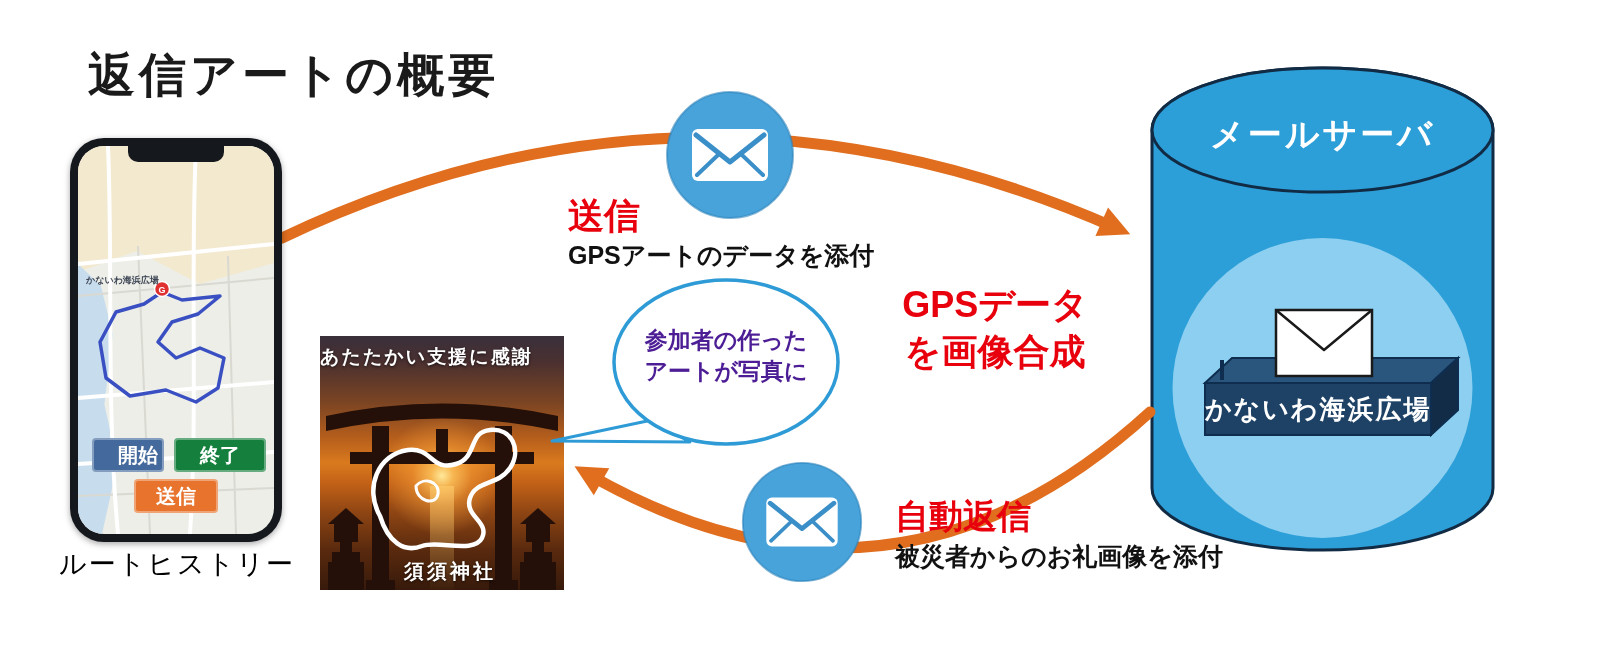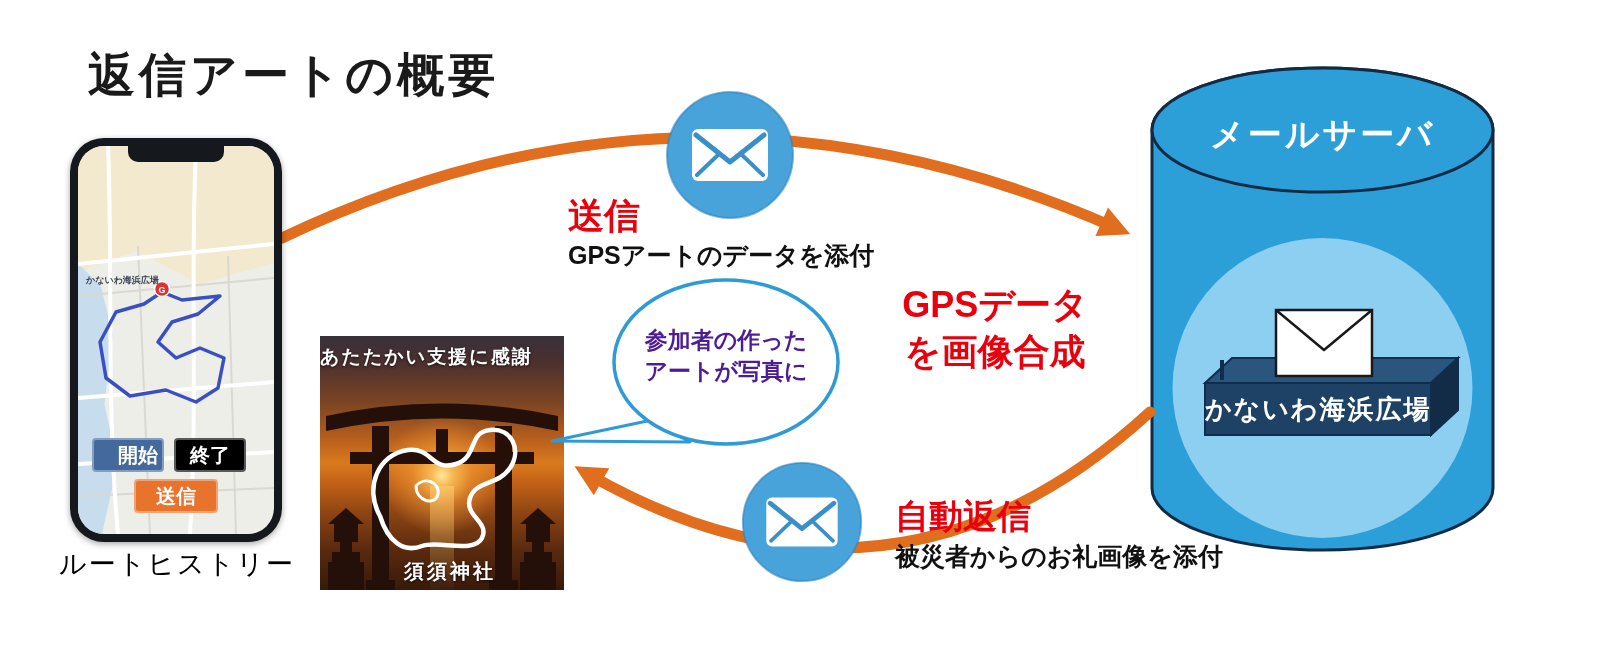--- a/index.html
+++ b/index.html
@@ -19,21 +19,21 @@
   .map-beige{left:0;top:0;width:196px;height:150px;background:#f3e9cf;
              clip-path:polygon(0 0,100% 0,100% 78%,62% 92%,30% 70%,0 84%);}
   .map-water{left:0;top:118px;width:60px;height:270px;background:#c7dded;
              clip-path:polygon(0 0,38% 8%,58% 26%,44% 52%,66% 74%,40% 100%,0 100%);}
   .map-svg{left:0;top:0;width:196px;height:388px;}
   .map-label{left:8px;top:128px;font-size:9px;color:#3c4454;font-weight:600;}
   .notch{left:50px;top:0;width:96px;height:16px;background:#15181c;border-radius:0 0 10px 10px;}
   .phone-btn{display:flex;align-items:center;justify-content:center;color:#fff;font-size:20px;
              font-weight:600;border-radius:4px;border:2px solid rgba(255,255,255,.35);box-sizing:border-box;}
   .btn-start{left:14px;top:292px;width:72px;height:34px;background:#44699c;padding-left:20px;}
-  .btn-end{left:96px;top:292px;width:72px;height:34px;background:#000000;}
+  .btn-end{left:96px;top:292px;width:92px;height:34px;background:#15803d;}
   .btn-send{left:56px;top:333px;width:84px;height:34px;background:#e8732c;}
   .phone-caption{left:44px;top:546px;width:266px;text-align:center;font-size:27px;letter-spacing:2px;color:#000;}
 
   
   .send-title{left:568px;top:192px;font-size:36px;font-weight:700;color:#e8000d;}
   .send-desc{left:568px;top:239px;font-size:25px;font-weight:600;color:#111;}
   .compose-note{left:870px;top:281px;width:250px;text-align:center;color:#e8000d;font-weight:700;
                 font-size:36px;line-height:47px;}
   .reply-title{left:895px;top:494px;font-size:34px;font-weight:700;color:#e8000d;}
   .reply-desc{left:895px;top:540px;font-size:25px;font-weight:600;color:#111;}

